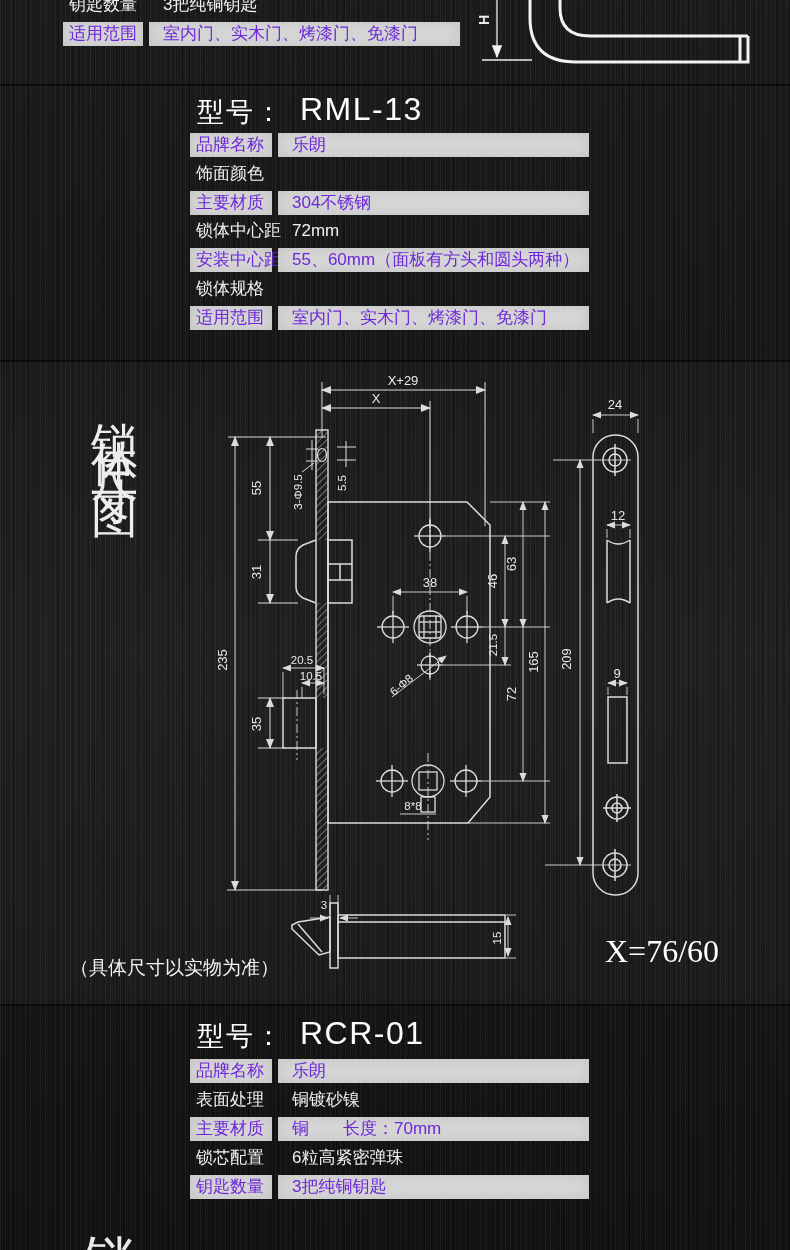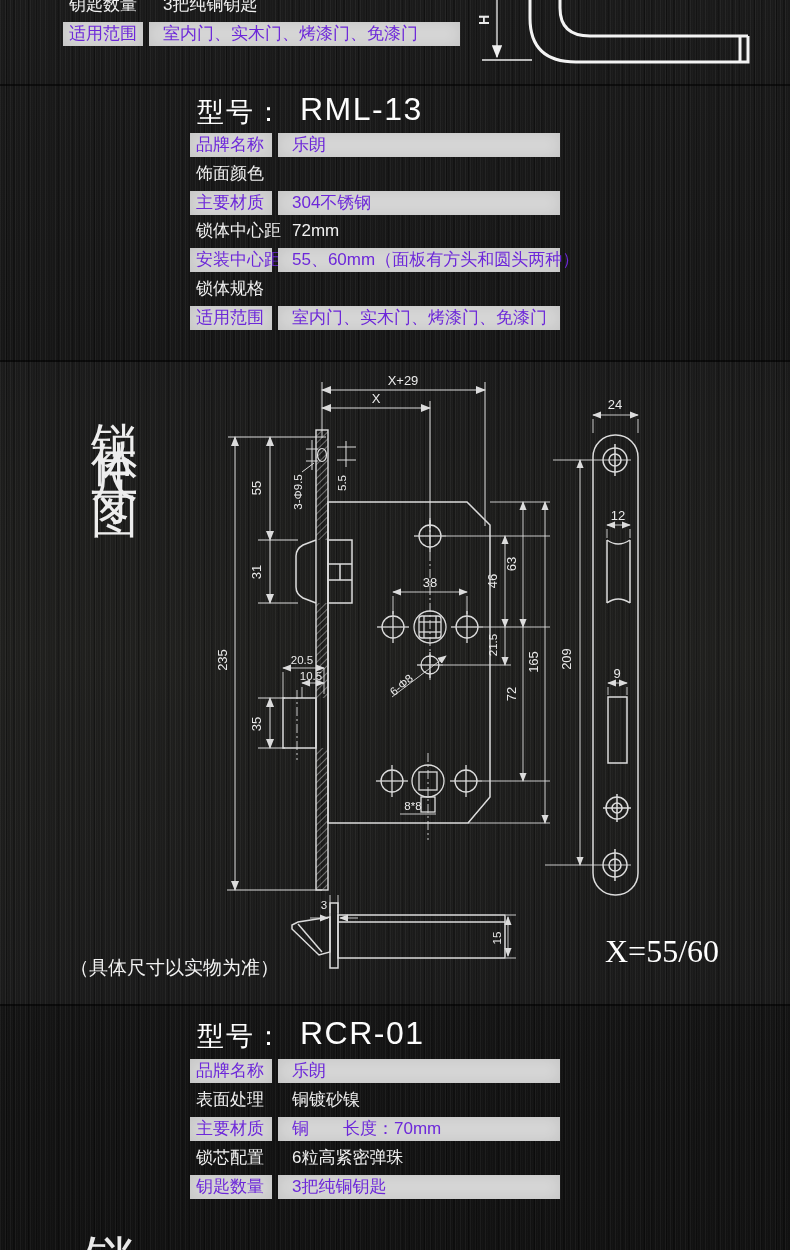--- a/index.html
+++ b/index.html
@@ -9,21 +9,21 @@
     background-color:#151515;
     background-image:
       repeating-linear-gradient(90deg, rgba(255,255,255,0.05) 0 1px, rgba(0,0,0,0) 1px 2px, rgba(255,255,255,0.02) 2px 3px, rgba(0,0,0,0) 3px 5px),
       repeating-linear-gradient(90deg, rgba(0,0,0,0) 0 6px, rgba(0,0,0,0.35) 6px 7px, rgba(0,0,0,0) 7px 13px, rgba(0,0,0,0.22) 13px 15px, rgba(0,0,0,0) 15px 22px),
       linear-gradient(180deg,#1a1a1a 0%,#161616 28%,#1b1b19 52%,#161616 80%,#121212 100%);
   }
   .overlay{position:absolute;left:0;width:790px;pointer-events:none}
   .seam{height:2px;background:rgba(0,0,0,0.55)}
   .spec-row{position:absolute;display:flex;gap:6px;height:24px;line-height:24px;font-size:17px;white-space:nowrap}
   .spec-row .lbl{width:82px;padding-left:6px}
-  .spec-row .val{width:282px;padding-left:14px}
+  .spec-row .val{width:311px;padding-left:14px}
   .t-top .lbl{width:80px}
   .t-top .val{width:311px}
   .shaded{color:#6d28d9}
   .shaded .lbl,.shaded .val{background:#d8d8d8;box-shadow:inset 0 0 16px rgba(0,0,0,0.10)}
   .plain{color:#f1f1f1}
   .model-label{position:absolute;font-size:27px;color:#ffffff;letter-spacing:2px}
   .model-value{position:absolute;font-size:32px;color:#fdfdfd;letter-spacing:1.5px}
   #vtitle{position:absolute;left:84px;top:386px;writing-mode:vertical-rl;text-orientation:upright;
     font-size:47px;letter-spacing:18px;color:#ededed}
   #note{position:absolute;left:70px;top:955px;font-size:19px;color:#f2f2f2;font-family:Liberation Mono, monospace}
@@ -285,21 +285,21 @@
         <line x1="138" y1="527" x2="138" y2="545"></line>
       <line x1="308" y1="549" x2="308" y2="588" marker-start="url(#ar)" marker-end="url(#ar)"></line>
       <line x1="306" y1="547" x2="316" y2="547"></line>
         <line x1="306" y1="590" x2="316" y2="590"></line>
     </g>
     <text x="124" y="541" class="sm" text-anchor="middle">3</text>
     <text x="301" y="570" class="sm" text-anchor="middle" transform="rotate(-90 301 570)">15</text>
   </svg>
 
   <div id="note">（具体尺寸以实物为准）</div>
-  <div id="xformula">X=55/60</div>
+  <div id="xformula">X=76/60</div>
 
   <div>
     <div class="model-label" style="left:197px;top:1018px">型号：</div>
     <div class="model-value" style="left:300px;top:1015px">RCR-01</div>
     <div class="spec-row shaded" style="left:190px;top:1059px">
       <div class="lbl">品牌名称</div>
       <div class="val">乐朗</div>
     </div>
     <div class="spec-row plain" style="left:190px;top:1088px">
       <div class="lbl">表面处理</div>

